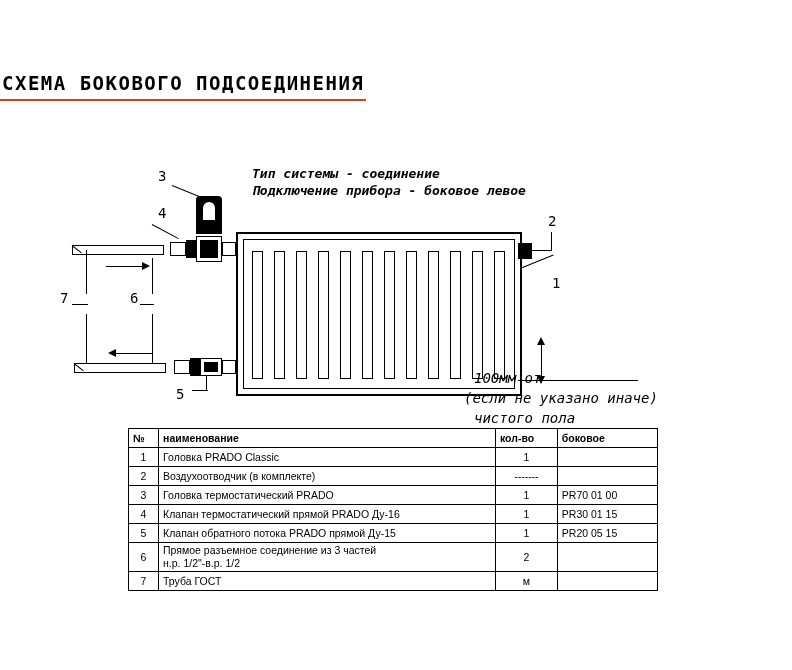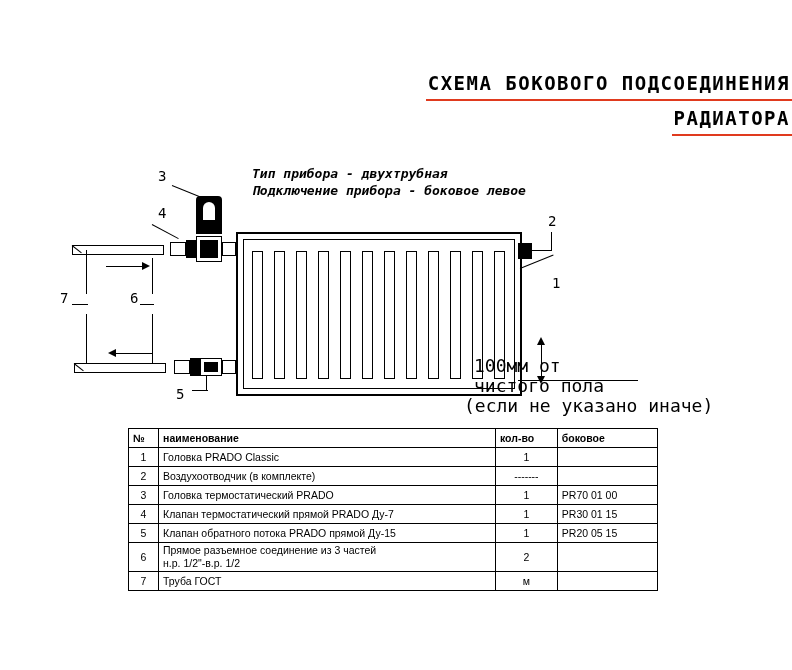--- a/index.html
+++ b/index.html
@@ -21,21 +21,21 @@
     width: 792px;
     height: 670px;
   }
 
   
   .title-block {
     position: absolute;
     left: 0;
     top: 68px;
     width: 792px;
-    text-align: right;
+    text-align: left;
   }
   .title-line {
     font-family: "DejaVu Sans Mono", monospace;
     font-weight: bold;
     font-size: 19px;
     letter-spacing: 1.5px;
     color: #000;
     line-height: 30px;
     display: inline-block;
     border-bottom: 2px solid #e03a1e;
@@ -156,25 +156,26 @@
     font-family: "DejaVu Sans Mono", monospace;
     font-size: 14px;
     font-weight: normal;
     color: #000;
   }
 
   
   .floor-note {
     position: absolute;
     left: 474px;
-    top: 356px;
+    top: 368px;
     font-family: "DejaVu Sans Mono", monospace;
-    font-size: 18px;
+    font-size: 14px;
     line-height: 20px;
     white-space: nowrap;
+    font-style: italic;
   }
 
   
   .spec-table {
     position: absolute;
     left: 128px;
     top: 428px;
     width: 530px;
     border-collapse: collapse;
     font-family: "Liberation Sans", sans-serif;
@@ -199,25 +200,24 @@
   .two-line { line-height: 13px; height: 30px; }
 </style>
 </head>
 <body>
 
 <div id="stage">
 
   <div class="title-block">
     <div class="title-line" style="border-bottom-color: rgb(224, 58, 30);">СХЕМА БОКОВОГО ПОДСОЕДИНЕНИЯ</div>
     <br>
-    <div class="title-line second" style="border-bottom-color: rgb(224, 58, 30);">РАДИАТОРА</div>
   </div>
 
   <div class="sys-caption">
-    <div>Тип прибора - двухтрубная</div>
+    <div>Тип системы - соединение</div>
     <div>Подключение прибора - боковое левое</div>
   </div>
 
   <div class="radiator">
     <div class="radiator-inner">
       <div class="fin" style="left:8px"></div>
 
       <div class="fin" style="left:30px"></div>
       <div class="fin" style="left:52px"></div>
       <div class="fin" style="left:74px"></div>
@@ -283,22 +283,22 @@
   <div class="ln hline" style="left:140px; top:304px; width:14px;"></div>
   <div class="lbl" style="left:130px; top:290px;">6</div>
 
   <div class="ln" style="left:541px; top:340px; width:1px; height:40px;"></div>
   <div class="arrow-head" style="left:537px; top:333px; border-left:4px solid transparent; border-right:4px solid transparent; border-bottom:8px solid #000;"></div>
   <div class="arrow-head" style="left:537px; top:376px; border-left:4px solid transparent; border-right:4px solid transparent; border-top:8px solid #000;"></div>
   <div class="ln hline" style="left:518px; top:380px; width:120px;"></div>
 
   <div class="floor-note">
     <div>100мм от</div>
+    <div style="margin-left:-10px;">(если не указано иначе)</div>
     <div>чистого пола</div>
-    <div style="margin-left:-10px;">(если не указано иначе)</div>
   </div>
 
   <table class="spec-table">
     <thead>
       <tr>
         <th class="c-num">№</th>
         <th class="c-name">наименование</th>
         <th class="c-qty">кол-во</th>
         <th class="c-art">боковое</th>
       </tr>
@@ -317,21 +317,21 @@
         <td class="c-art"></td>
       </tr>
       <tr>
         <td class="c-num">3</td>
         <td class="c-name">Головка термостатический PRADO</td>
         <td class="c-qty">1</td>
         <td class="c-art">PR70 01 00</td>
       </tr>
       <tr>
         <td class="c-num">4</td>
-        <td class="c-name">Клапан термостатический прямой PRADO Ду-7</td>
+        <td class="c-name">Клапан термостатический прямой PRADO Ду-16</td>
         <td class="c-qty">1</td>
         <td class="c-art">PR30 01 15</td>
       </tr>
       <tr>
         <td class="c-num">5</td>
         <td class="c-name">Клапан обратного потока PRADO прямой Ду-15</td>
         <td class="c-qty">1</td>
         <td class="c-art">PR20 05 15</td>
       </tr>
       <tr>

